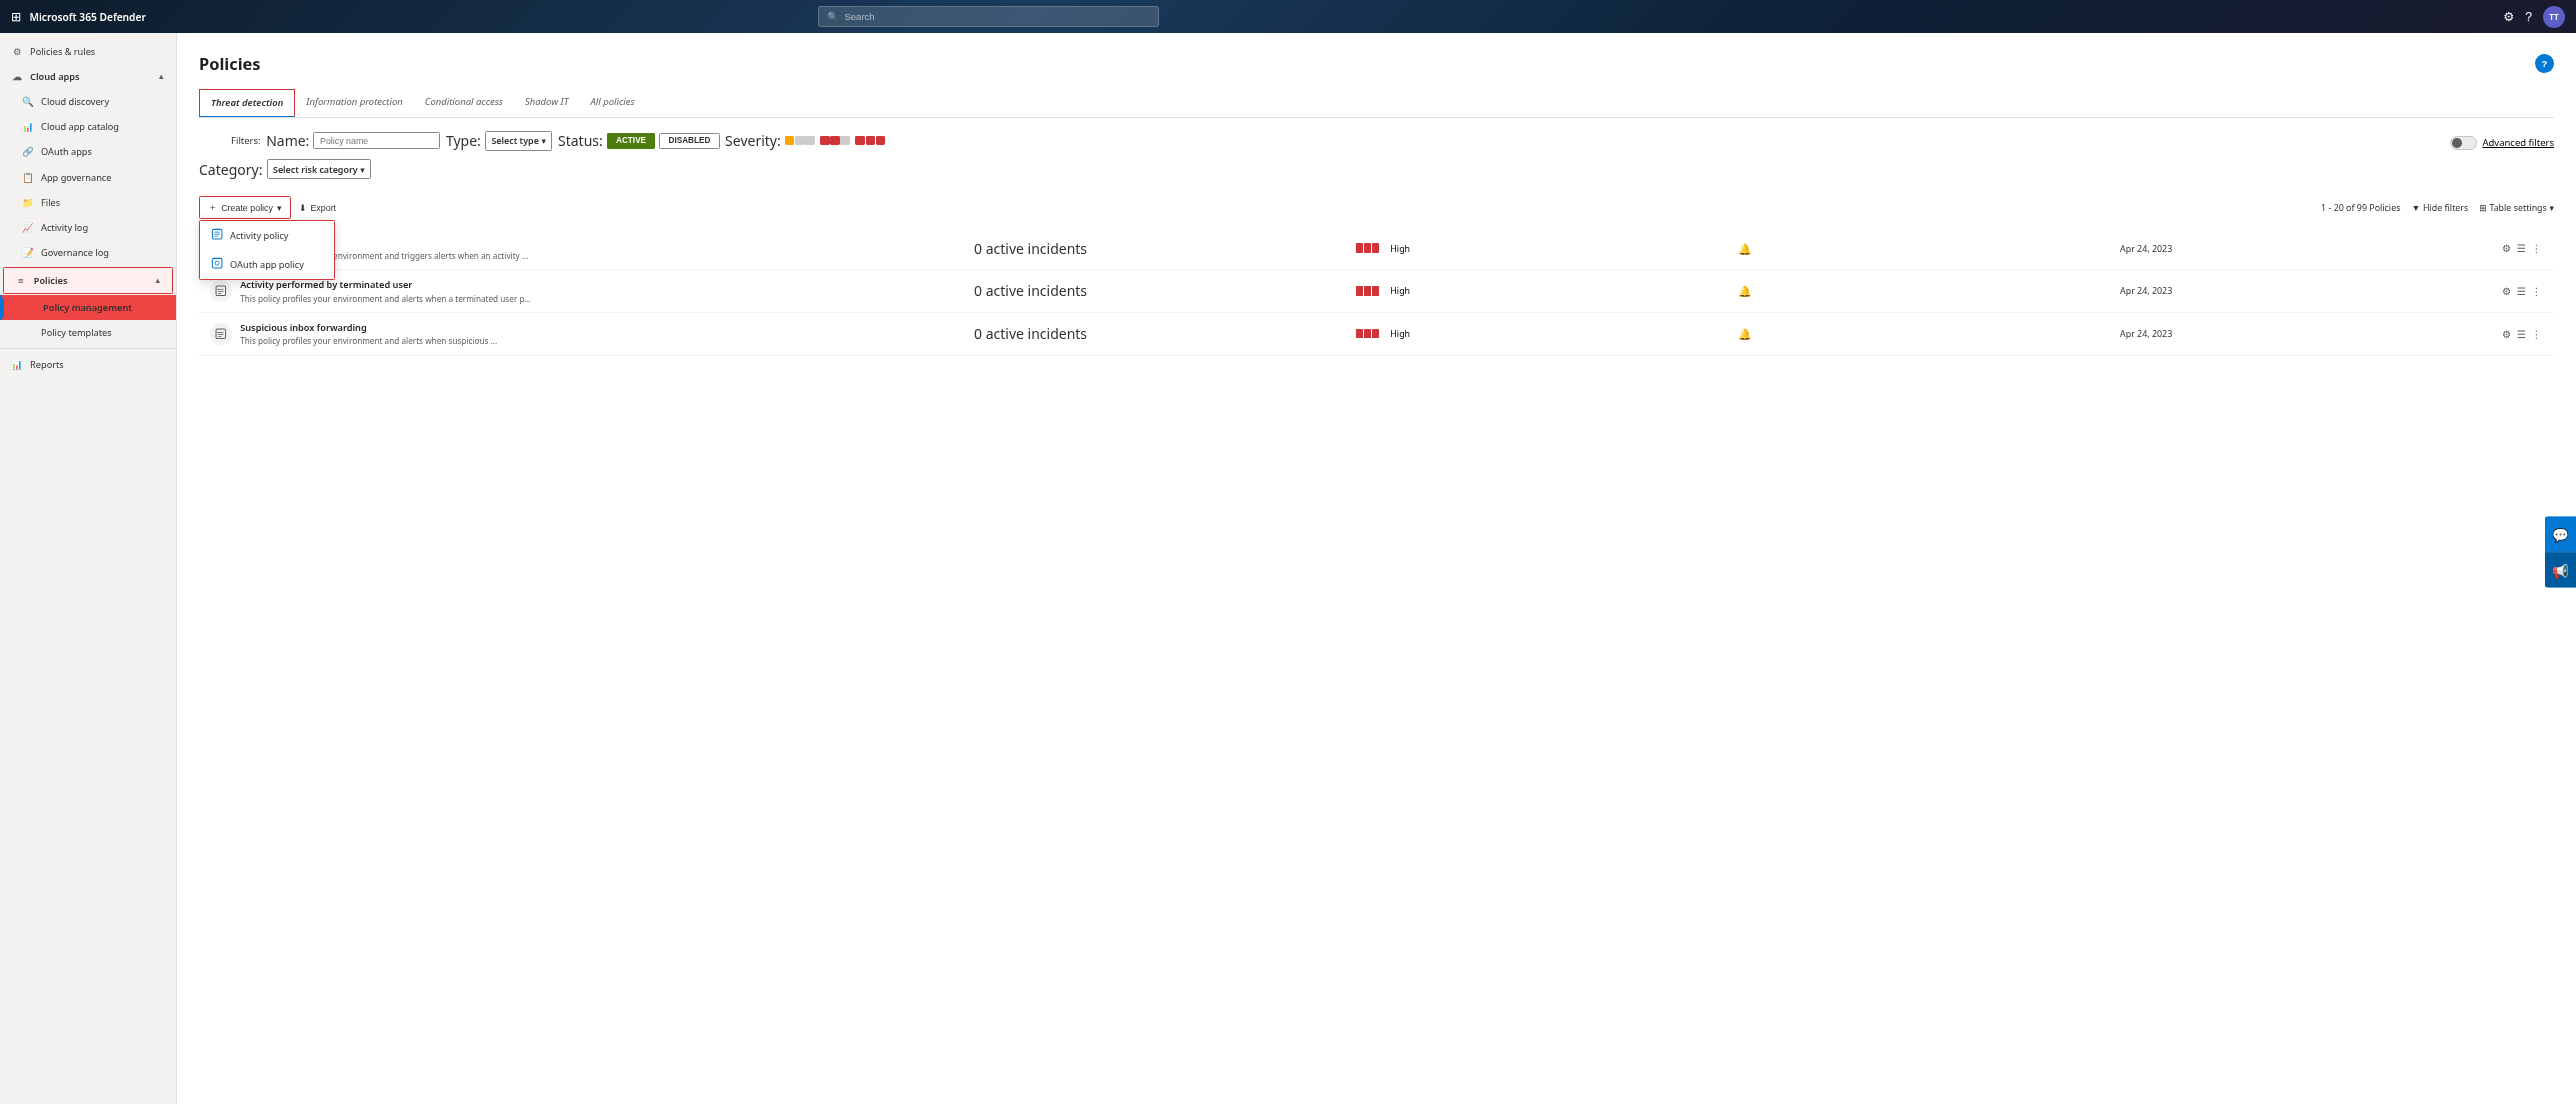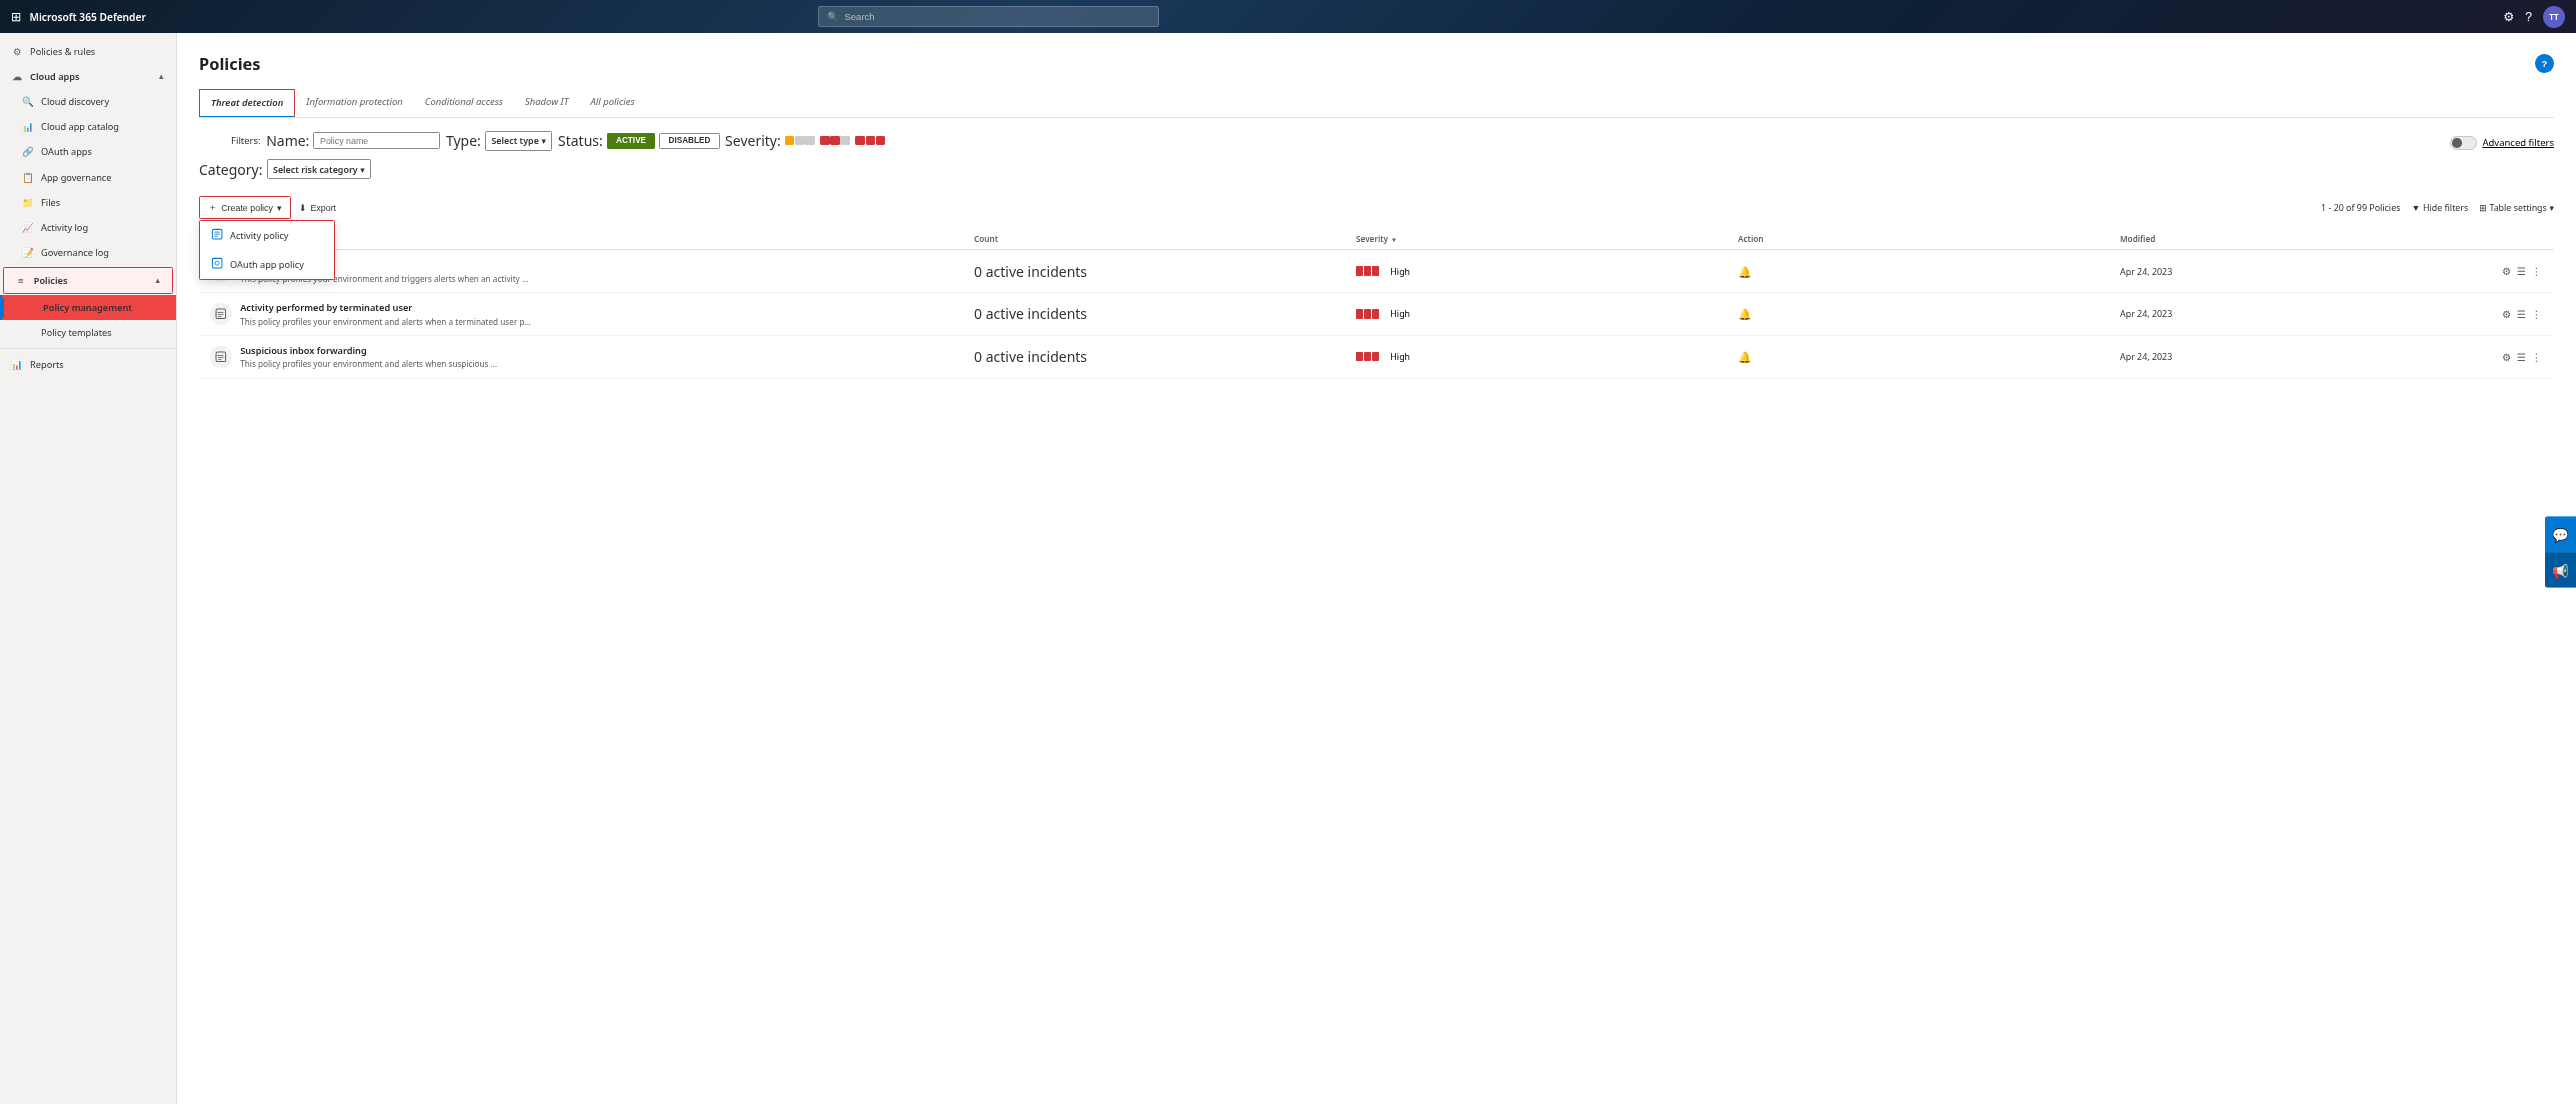--- a/index.html
+++ b/index.html
@@ -385,31 +385,20 @@
             <span>Hide filters</span>
           </div>
           <div class="toolbar-action">
             <span>⊞</span>
             <span>Table settings</span>
             <span>▾</span>
           </div>
         </div>
       </div>
 
-      <div class="table-header">
-        <div>Name</div>
-        <div>Count</div>
-        <div style="cursor:pointer;">
-          <span>Severity</span>
-          <span class="sort-icon">▾</span>
-        </div>
-        <div>Action</div>
-        <div>Modified</div>
-        <div></div>
-      </div>
 
       <div class="table-row">
         <div class="policy-cell">
           <div class="policy-icon">
             <svg width="13.6" height="13.6" viewBox="0 0 20 20">
                 <rect x="3" y="3" width="14" height="14" rx="2" fill="none" stroke="#605e5c" stroke-width="1.5"></rect>
                 <path d="M6 8h8M6 11h8M6 14h5" stroke="#605e5c" stroke-width="1.2"></path>
                 <circle cx="6" cy="8" r="1" fill="#0078d4"></circle>
               </svg>
           </div>

